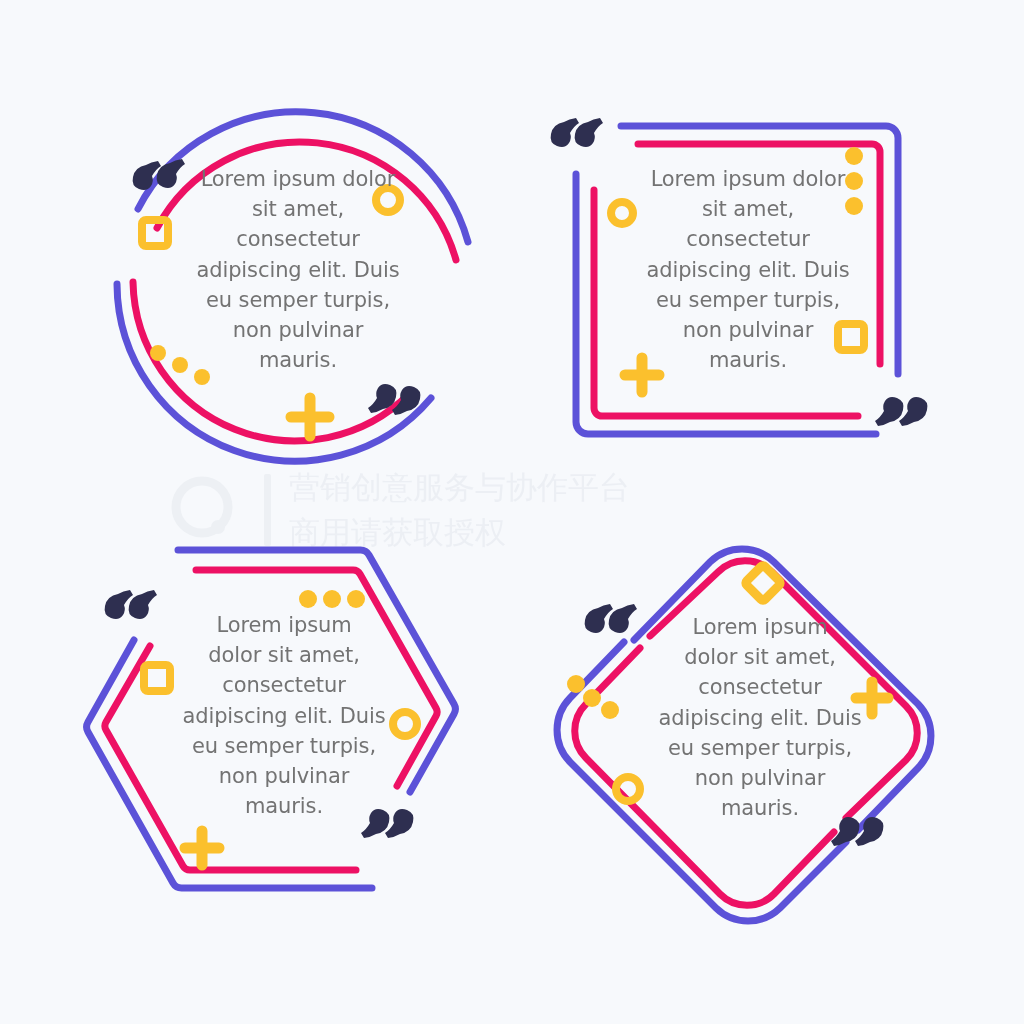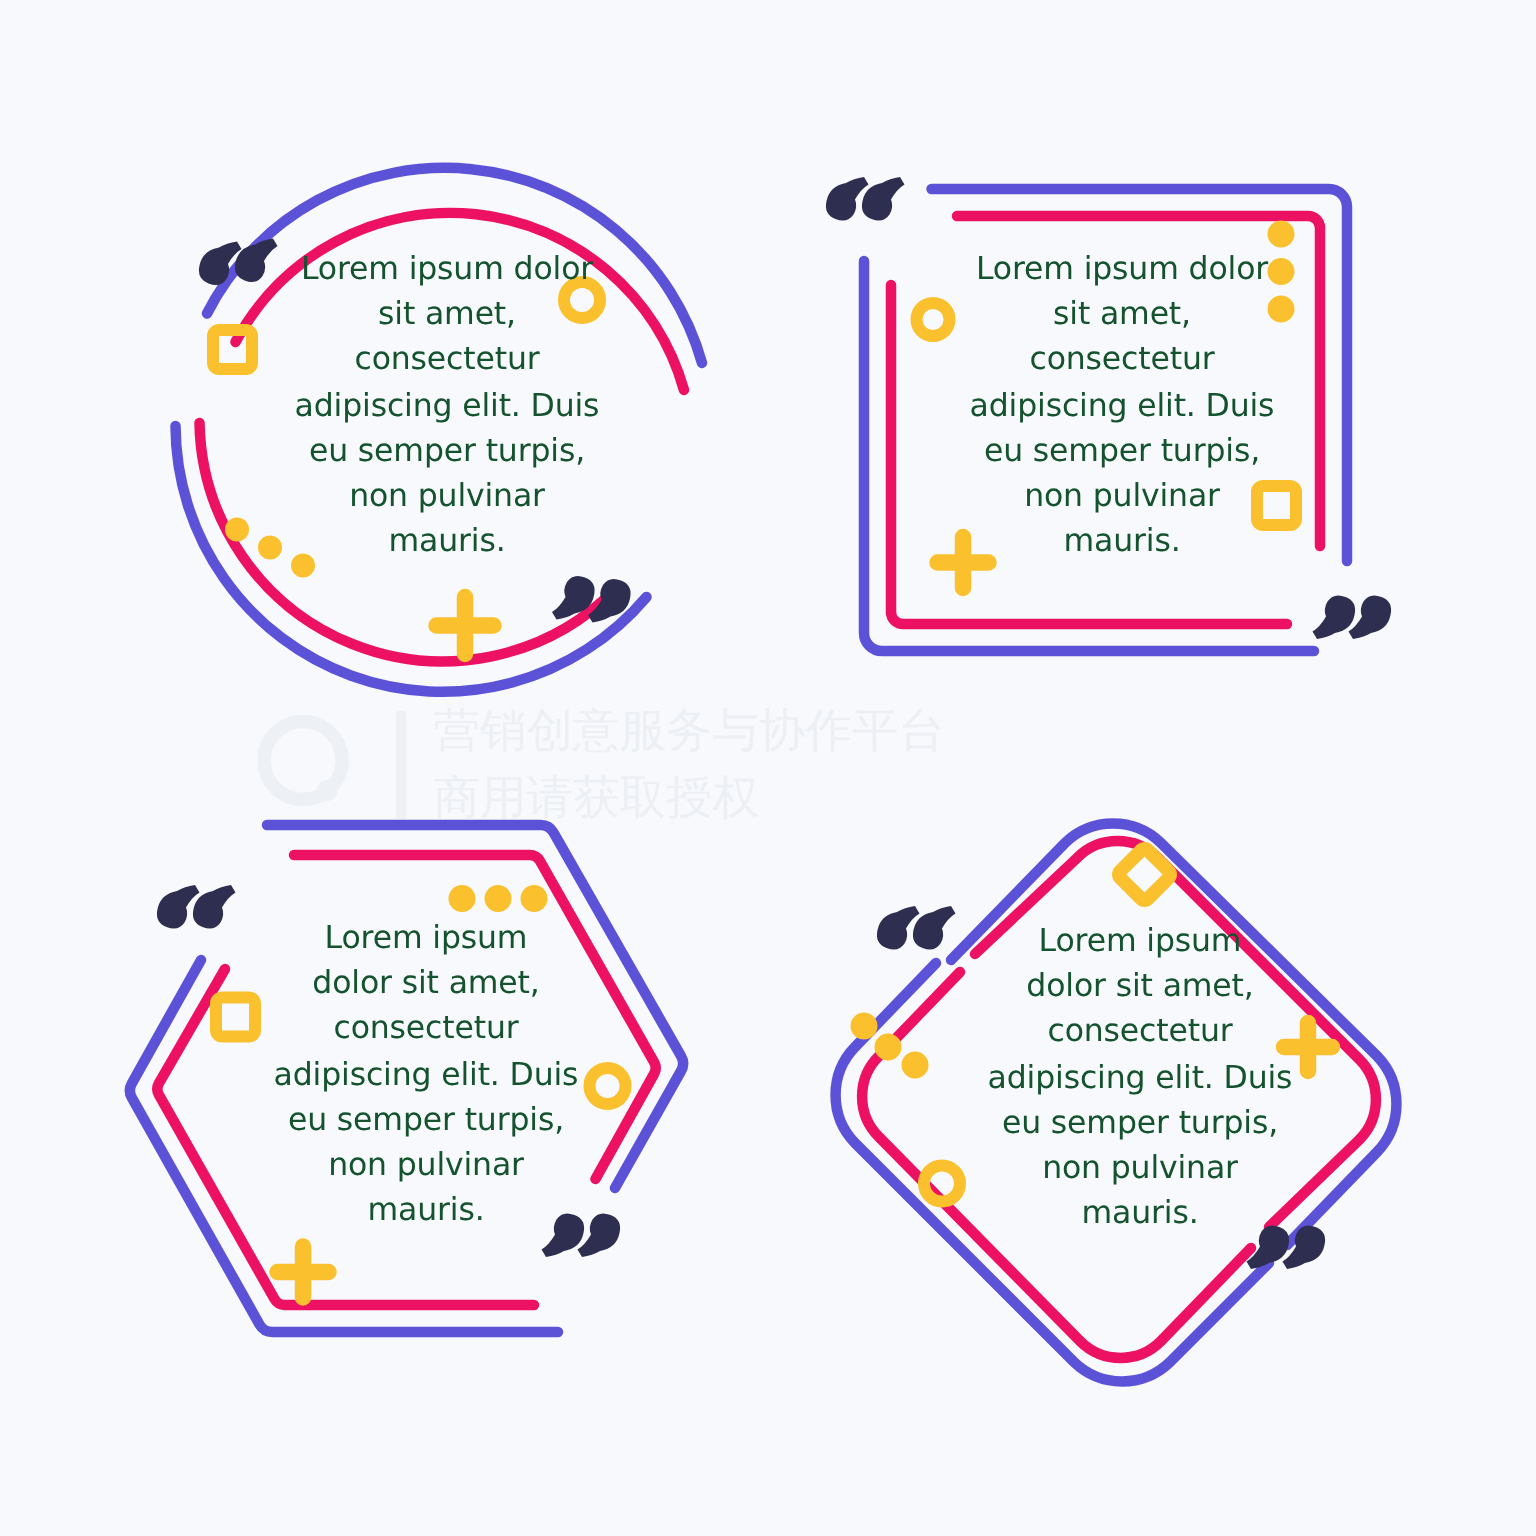--- a/index.html
+++ b/index.html
@@ -69,21 +69,21 @@
   
   .card {
     position: absolute;
     z-index: 2;
   }
   .card svg { display: block; overflow: visible; }
 
   .quote-text {
     position: absolute;
     text-align: center;
-    color: #14532d;
+    color: #737373;
     font-family: "DejaVu Sans", sans-serif;
     font-size: 21px;
     line-height: 1.44;
     white-space: pre-line;
     letter-spacing: -0.1px;
   }
 
   #card-circle { left: 76px;  top: 68px;  width: 420px; height: 400px; }
   #card-square { left: 546px; top: 96px;  width: 400px; height: 368px; }
   #card-hex    { left: 60px;  top: 528px; width: 430px; height: 390px; }

